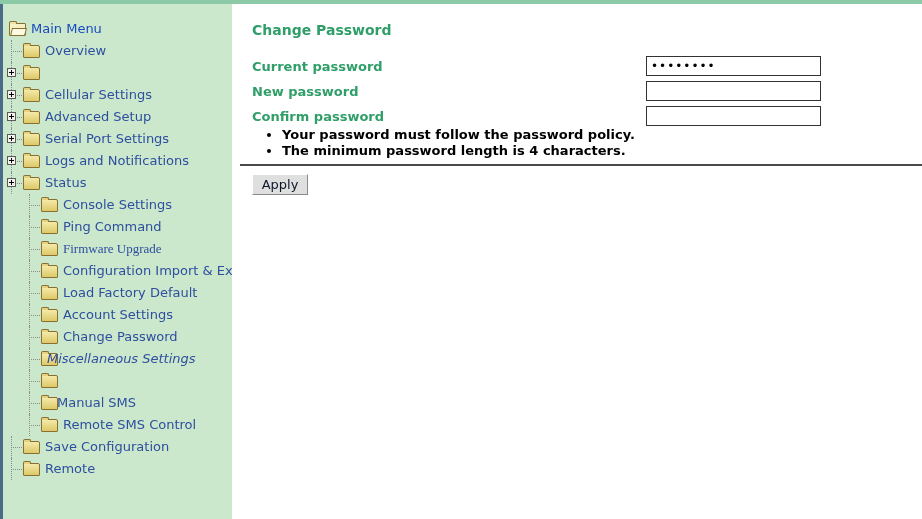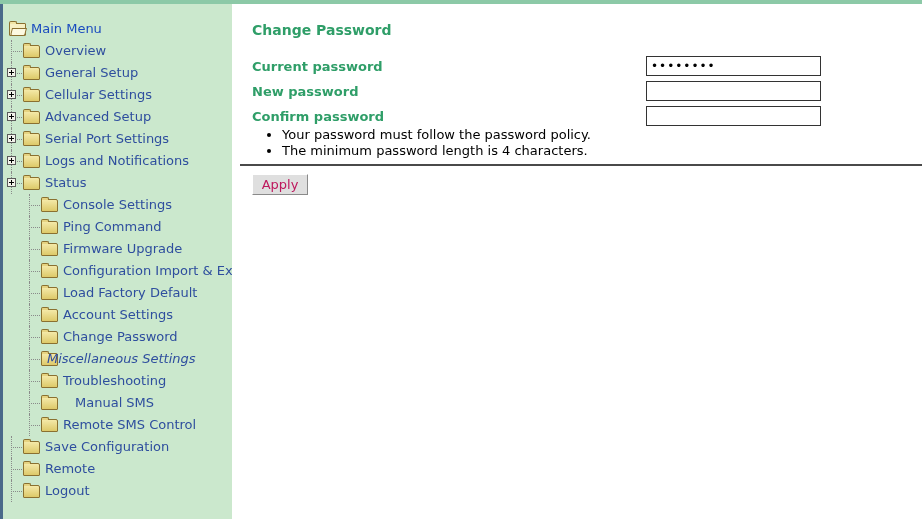--- a/index.html
+++ b/index.html
@@ -213,20 +213,21 @@
   }
   .hints {
     position: absolute;
     left: 20px;
     top: 123px;
     margin: 0;
     padding: 0 0 0 22px;
     list-style: disc;
     font-size: 13px;
     color: #000;
+    font-weight: bold;
   }
   .hints li {
     line-height: 16px;
     white-space: nowrap;
   }
   .divider {
     position: absolute;
     left: 0px;
     top: 160px;
     width: 682px;
@@ -238,21 +239,21 @@
     left: 12px;
     top: 170px;
     min-width: 56px;
     height: 21px;
     background: #dfdfdf;
     border: 1px solid #8a8a8a;
     border-top-color: #ffffff;
     border-left-color: #ffffff;
     font-family: "DejaVu Sans", "Liberation Sans", sans-serif;
     font-size: 13px;
-    color: #be185d;
+    color: #0f172a;
     cursor: pointer;
     padding: 0 8px;
     box-sizing: border-box;
     line-height: 19px;
     text-align: center;
   }
 </style>
 </head>
 <body>
 
@@ -270,21 +271,20 @@
           <span class="vline" style="left:8px;"></span>
           <span class="hline" style="left:8px; width:11px;"></span>
           <span class="folder closed" style="left:20px;"></span>
           <span class="label" style="left:42px;">Overview</span>
         </div>
         <div class="node">
           <span class="vline" style="left:8px;"></span>
           <span class="hline" style="left:8px; width:11px;"></span>
           <span class="twisty plus" style="left:4px;"></span>
           <span class="folder closed" style="left:20px;"></span>
-          <span class="label" style="left:42px;">General Setup</span>
         </div>
         <div class="node">
           <span class="vline" style="left:8px;"></span>
           <span class="hline" style="left:8px; width:11px;"></span>
           <span class="twisty plus" style="left:4px;"></span>
           <span class="folder closed" style="left:20px;"></span>
           <span class="label" style="left:42px;">Cellular Settings</span>
         </div>
         <div class="node">
           <span class="vline" style="left:8px;"></span>
@@ -323,21 +323,21 @@
         <div class="node">
           <span class="vline" style="left:26px;"></span>
           <span class="hline" style="left:26px; width:11px;"></span>
           <span class="folder closed" style="left:38px;"></span>
           <span class="label" style="left:60px;">Ping Command</span>
         </div>
         <div class="node">
           <span class="vline" style="left:26px;"></span>
           <span class="hline" style="left:26px; width:11px;"></span>
           <span class="folder closed" style="left:38px;"></span>
-          <span class="label" style="left:60px;">Firmware Upgrade</span>
+          <span class="label" style="left:60px;font-family:Liberation Serif, serif;">Firmware Upgrade</span>
         </div>
         <div class="node">
           <span class="vline" style="left:26px;"></span>
           <span class="hline" style="left:26px; width:11px;"></span>
           <span class="folder closed" style="left:38px;"></span>
           <span class="label" style="left:60px;">Configuration Import &amp; Export</span>
         </div>
         <div class="node">
           <span class="vline" style="left:26px;"></span>
           <span class="hline" style="left:26px; width:11px;"></span>
@@ -359,51 +359,44 @@
         <div class="node">
           <span class="vline" style="left:26px;"></span>
           <span class="hline" style="left:26px; width:11px;"></span>
           <span class="folder closed" style="left:38px;"></span>
           <span class="label" style="left:44px;font-style:italic;">Miscellaneous Settings</span>
         </div>
         <div class="node">
           <span class="vline" style="left:26px;"></span>
           <span class="hline" style="left:26px; width:11px;"></span>
           <span class="folder closed" style="left:38px;"></span>
-          <span class="label" style="left:60px;">Troubleshooting</span>
-        </div>
-        <div class="node">
-          <span class="vline" style="left:26px;"></span>
-          <span class="hline" style="left:26px; width:11px;"></span>
-          <span class="folder closed" style="left:38px;"></span>
-          <span class="label" style="left:72px;text-align:center;">Manual SMS</span>
+        </div>
+        <div class="node">
+          <span class="vline" style="left:26px;"></span>
+          <span class="hline" style="left:26px; width:11px;"></span>
+          <span class="folder closed" style="left:38px;"></span>
+          <span class="label" style="left:54px;text-align:center;">Manual SMS</span>
         </div>
         <div class="node">
           <span class="vline" style="left:26px;"></span>
           <span class="hline" style="left:26px; width:11px;"></span>
           <span class="folder closed" style="left:38px;"></span>
           <span class="label" style="left:60px;">Remote SMS Control</span>
         </div>
         <div class="node">
           <span class="vline" style="left:8px;"></span>
           <span class="hline" style="left:8px; width:11px;"></span>
           <span class="folder closed" style="left:20px;"></span>
           <span class="label" style="left:42px;">Save Configuration</span>
         </div>
         <div class="node">
           <span class="vline" style="left:8px;"></span>
           <span class="hline" style="left:8px; width:11px;"></span>
           <span class="folder closed" style="left:20px;"></span>
           <span class="label" style="left:42px;">Remote</span>
-        </div>
-        <div class="node">
-          <span class="vline" style="left:8px;"></span>
-          <span class="hline" style="left:8px; width:11px;"></span>
-          <span class="folder closed" style="left:20px;"></span>
-          <span class="label" style="left:42px;">Logout</span>
         </div>
       </div>
   </div>
 
   <div class="content">
 
     <div class="page-title">Change Password</div>
 
     <div class="form-row" style="top:52px;">
       <span class="field-label">Current password</span>

